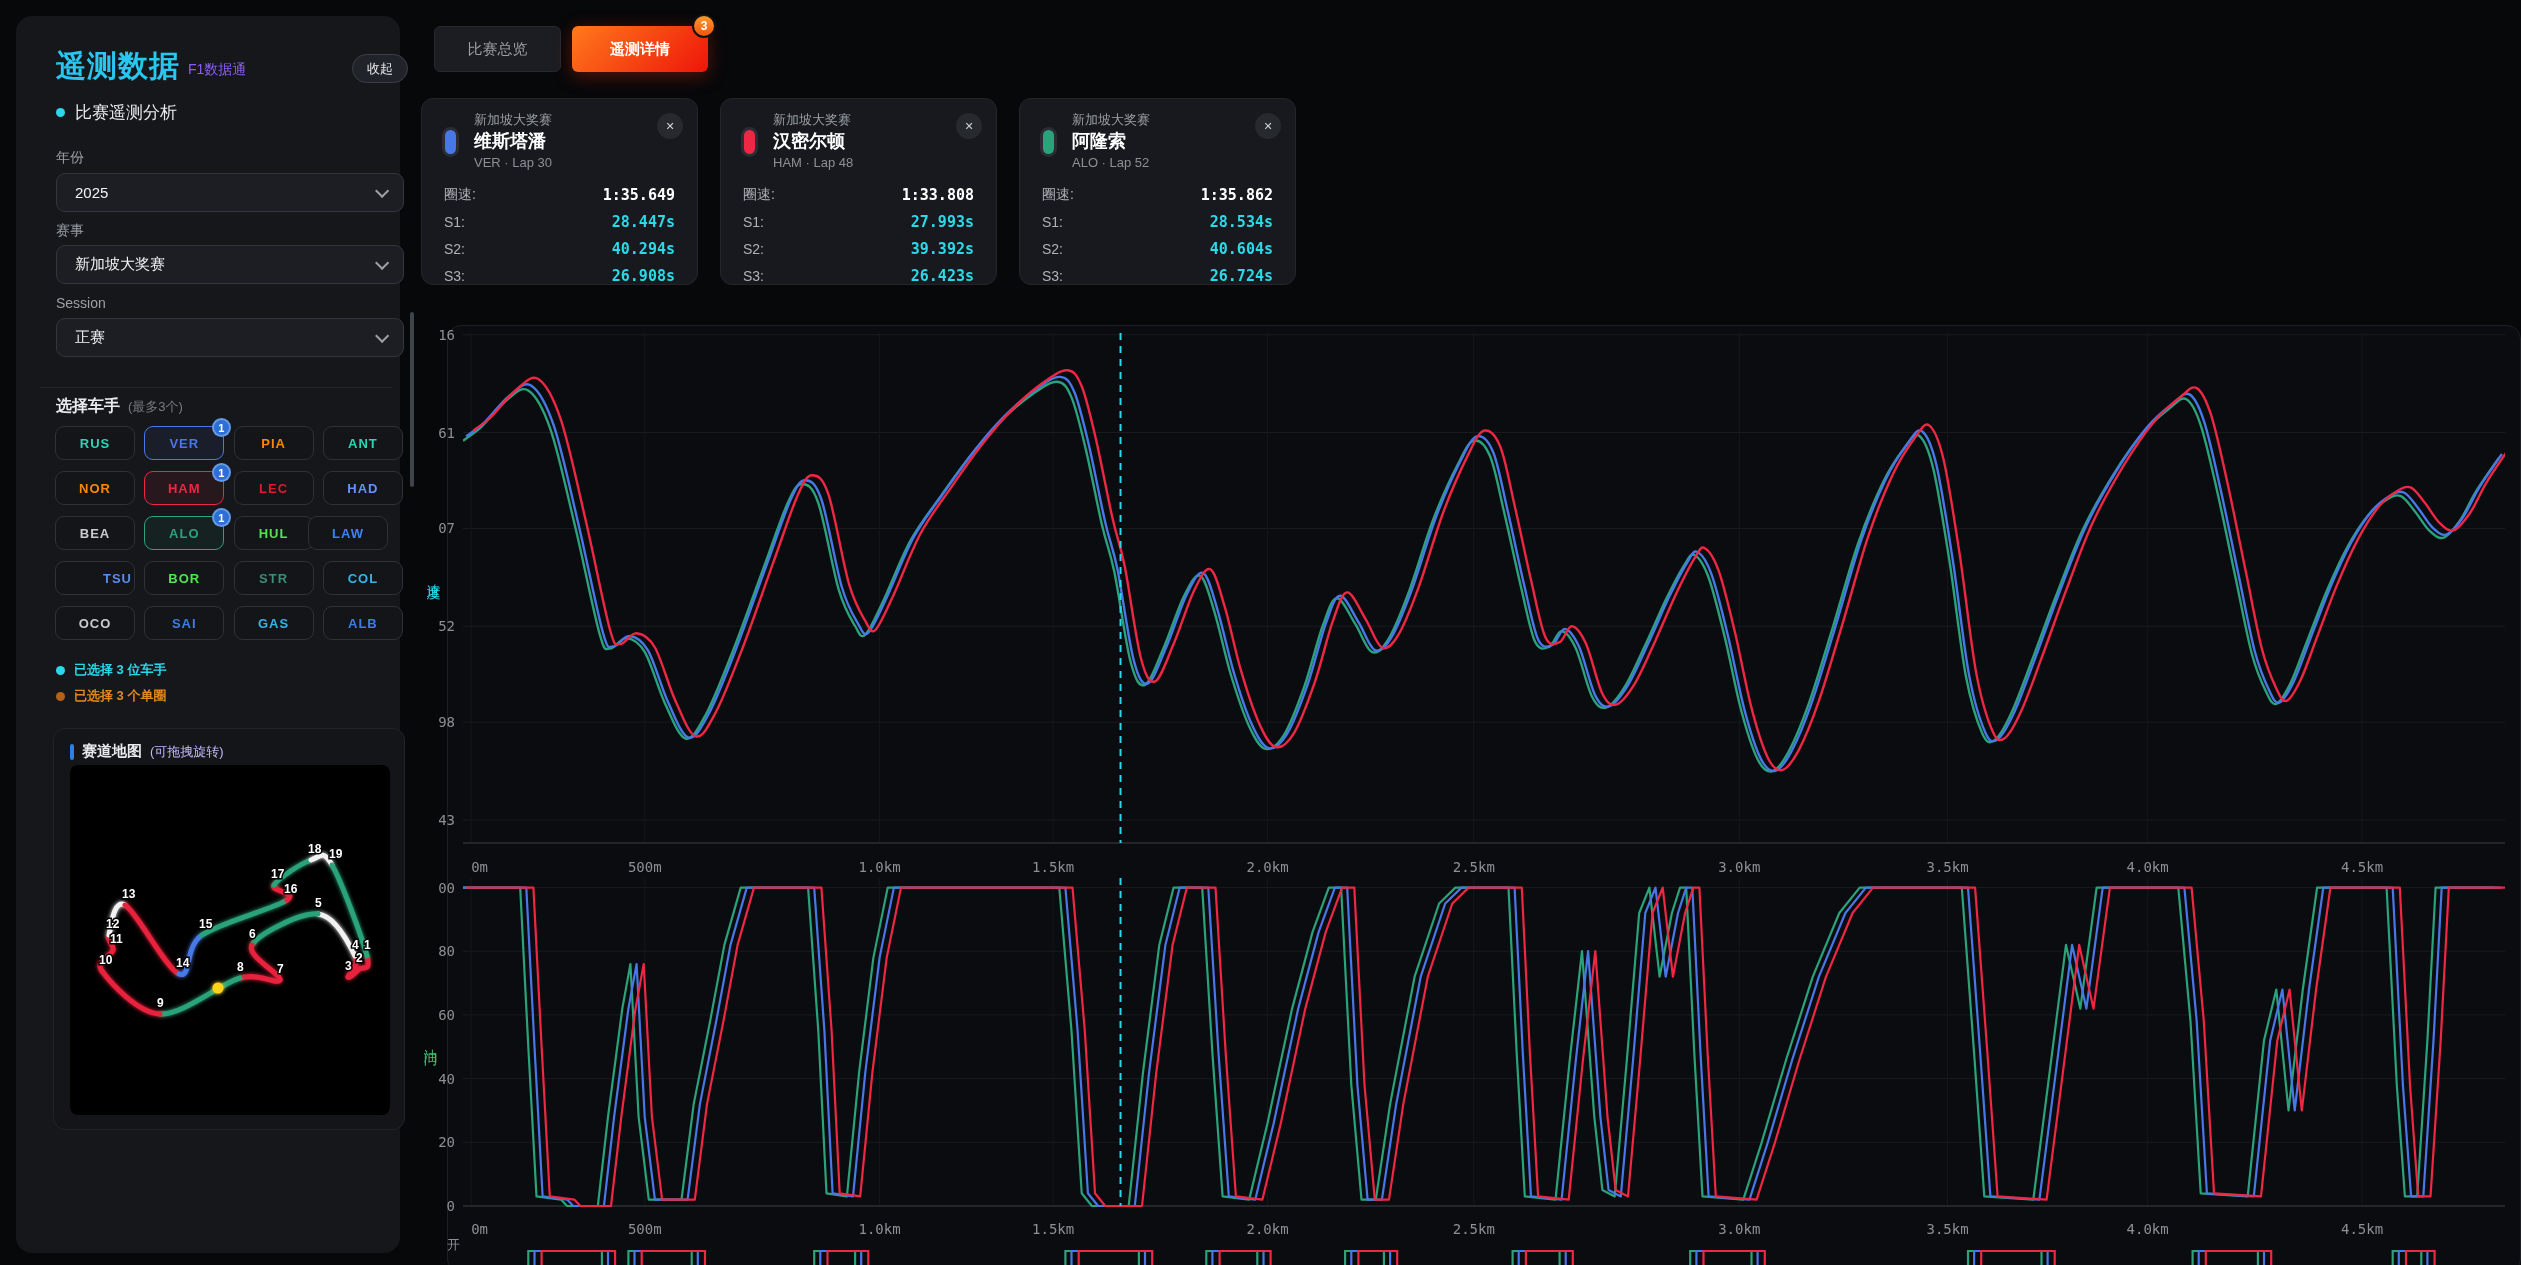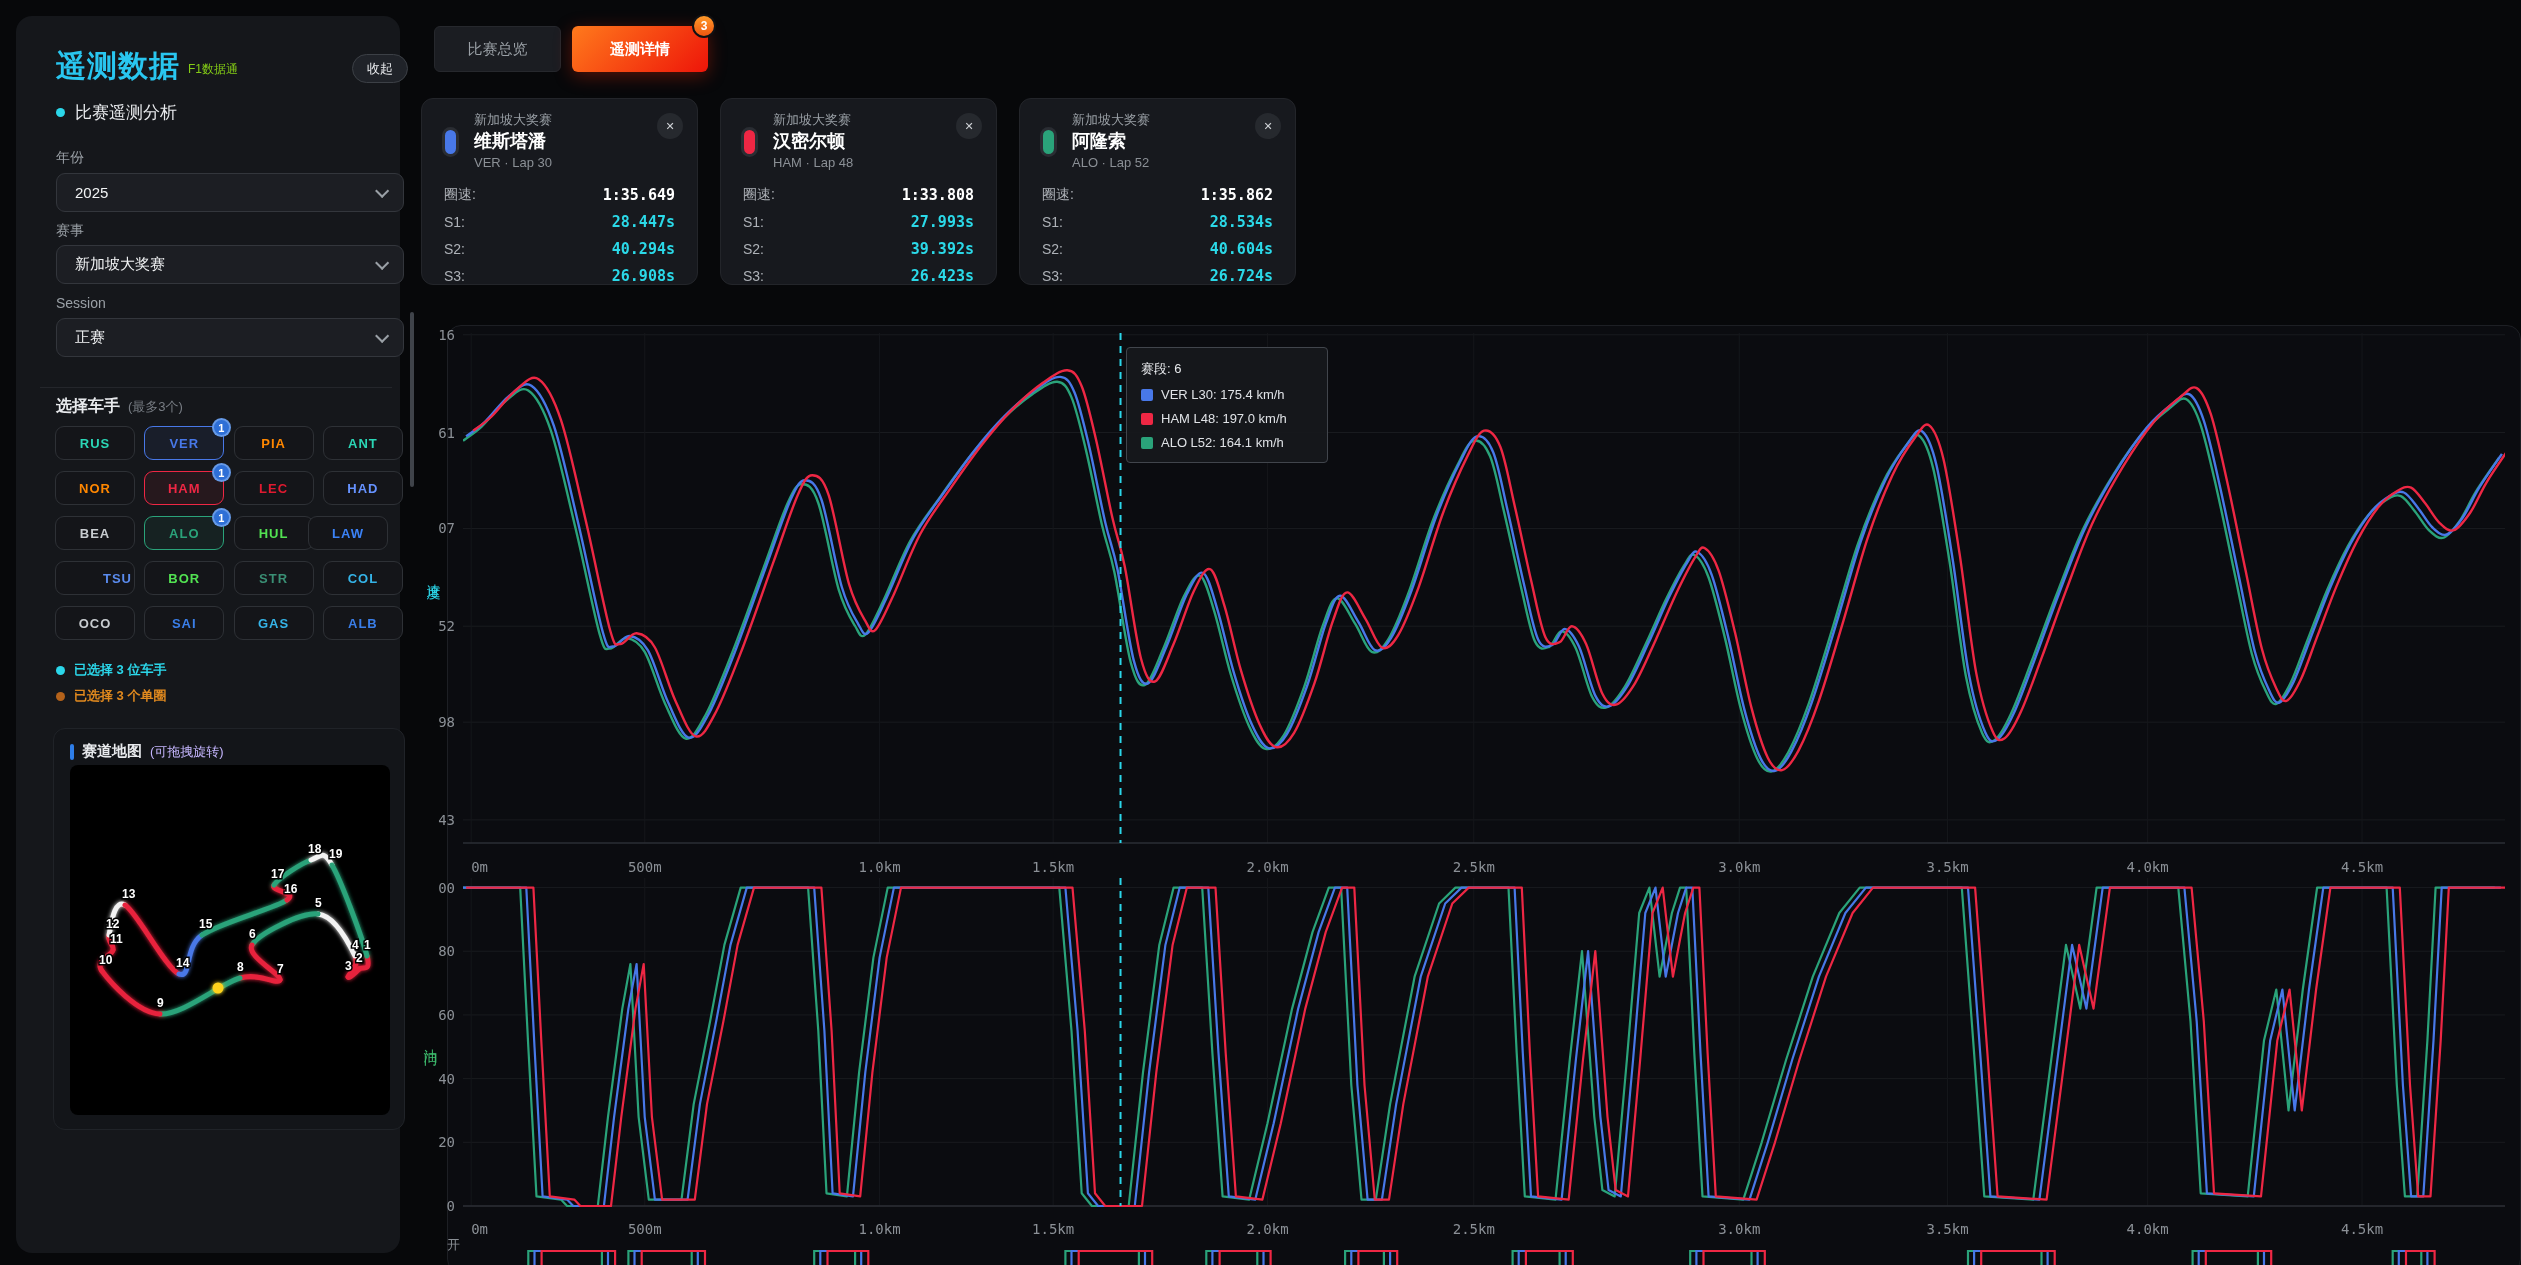--- a/index.html
+++ b/index.html
@@ -5,21 +5,21 @@
   * { margin:0; padding:0; box-sizing:border-box; }
   html,body { width:2521px; height:1265px; overflow:hidden; background:#07080a;
     font-family:"Liberation Sans", sans-serif; color:#e8eaed; }
   #app { position:relative; width:2521px; height:1265px; }
   .abs { position:absolute; }
 
   
   #sidebar { left:16px; top:16px; width:384px; height:1237px; background:#15171b;
     border-radius:16px; }
   #sb-title { left:40px; top:30px; font-size:30px; font-weight:bold; color:#29c6f0; letter-spacing:1px; }
-  #sb-subtitle { left:172px; top:45px; font-size:12px; color:#84cc16; }
+  #sb-subtitle { left:172px; top:45px; font-size:14px; color:#8b5cf6; }
   #collapse-btn { left:336px; top:38px; width:56px; height:29px; border-radius:15px;
     background:#202329; border:1px solid #3c4046; color:#e8eaed; font-size:13px;
     display:flex; align-items:center; justify-content:center; cursor:pointer; }
   .dot { width:9px; height:9px; border-radius:50%; display:inline-block; }
   #section-row { left:40px; top:85px; display:flex; align-items:center; gap:10px; font-size:17px; color:#e8eaed; }
   .field-label { font-size:14px; color:#9aa0a6; }
   .select { width:348px; height:39px; background:#1c1e23; border:1px solid #33363c;
     border-radius:9px; display:flex; align-items:center; padding:0 18px; font-size:15px;
     color:#f1f3f4; cursor:pointer; justify-content:space-between; }
   .chev { width:10px; height:10px; border-right:2px solid #9aa0a6; border-bottom:2px solid #9aa0a6;
@@ -459,31 +459,14 @@
       <path d="M2205.8 1266 L2205.8 1251 L2271.2 1251 L2271.2 1266" fill="none" stroke="#ee2744" stroke-width="2.2"></path>
       <path d="M2406.0 1266 L2406.0 1251 L2434.6 1251 L2434.6 1266" fill="none" stroke="#ee2744" stroke-width="2.2"></path>
       <line x1="1120.524" y1="333" x2="1120.524" y2="843" stroke="#2bd7ea" stroke-width="2" stroke-dasharray="7 6"></line>
       <line x1="1120.524" y1="878" x2="1120.524" y2="1206" stroke="#2bd7ea" stroke-width="2" stroke-dasharray="7 6"></line>
     </svg>
 
   <div id="speed-ylab" class="ylab">速度</div>
   <div id="throttle-ylab" class="ylab">油门</div>
   <div id="brake-ylab" class="abs">开</div>
 
-  <div id="tooltip" class="abs">
-    <div class="tt-title">赛段: 6</div>
-    <div id="tt-rows">
-        <div class="tt-row">
-          <span class="tt-sw" style="background: rgb(72, 120, 232);"></span>
-          <span>VER L30: 175.4 km/h</span>
-        </div>
-        <div class="tt-row">
-          <span class="tt-sw" style="background: rgb(238, 39, 68);"></span>
-          <span>HAM L48: 197.0 km/h</span>
-        </div>
-        <div class="tt-row">
-          <span class="tt-sw" style="background: rgb(42, 163, 122);"></span>
-          <span>ALO L52: 164.1 km/h</span>
-        </div>
-      </div>
-  </div>
 
 </div>
 
 </body></html>

